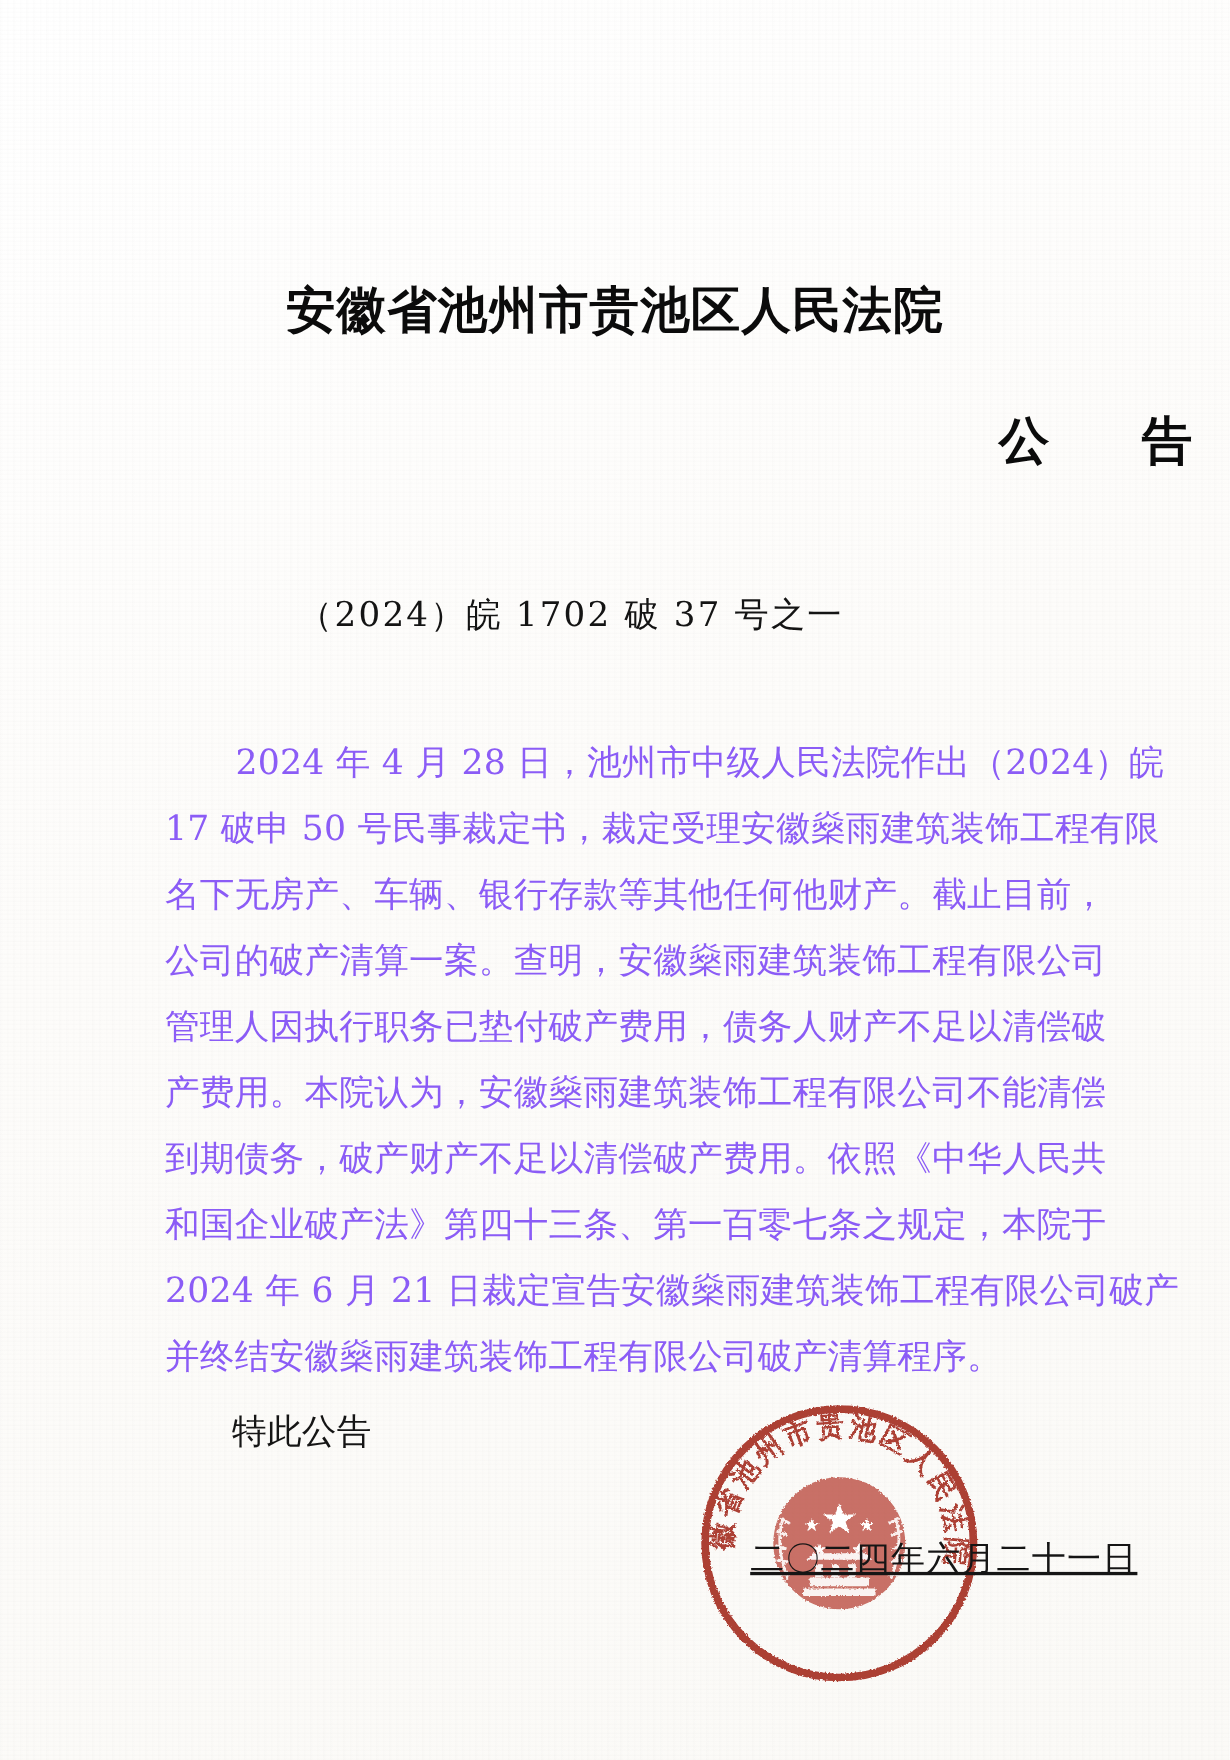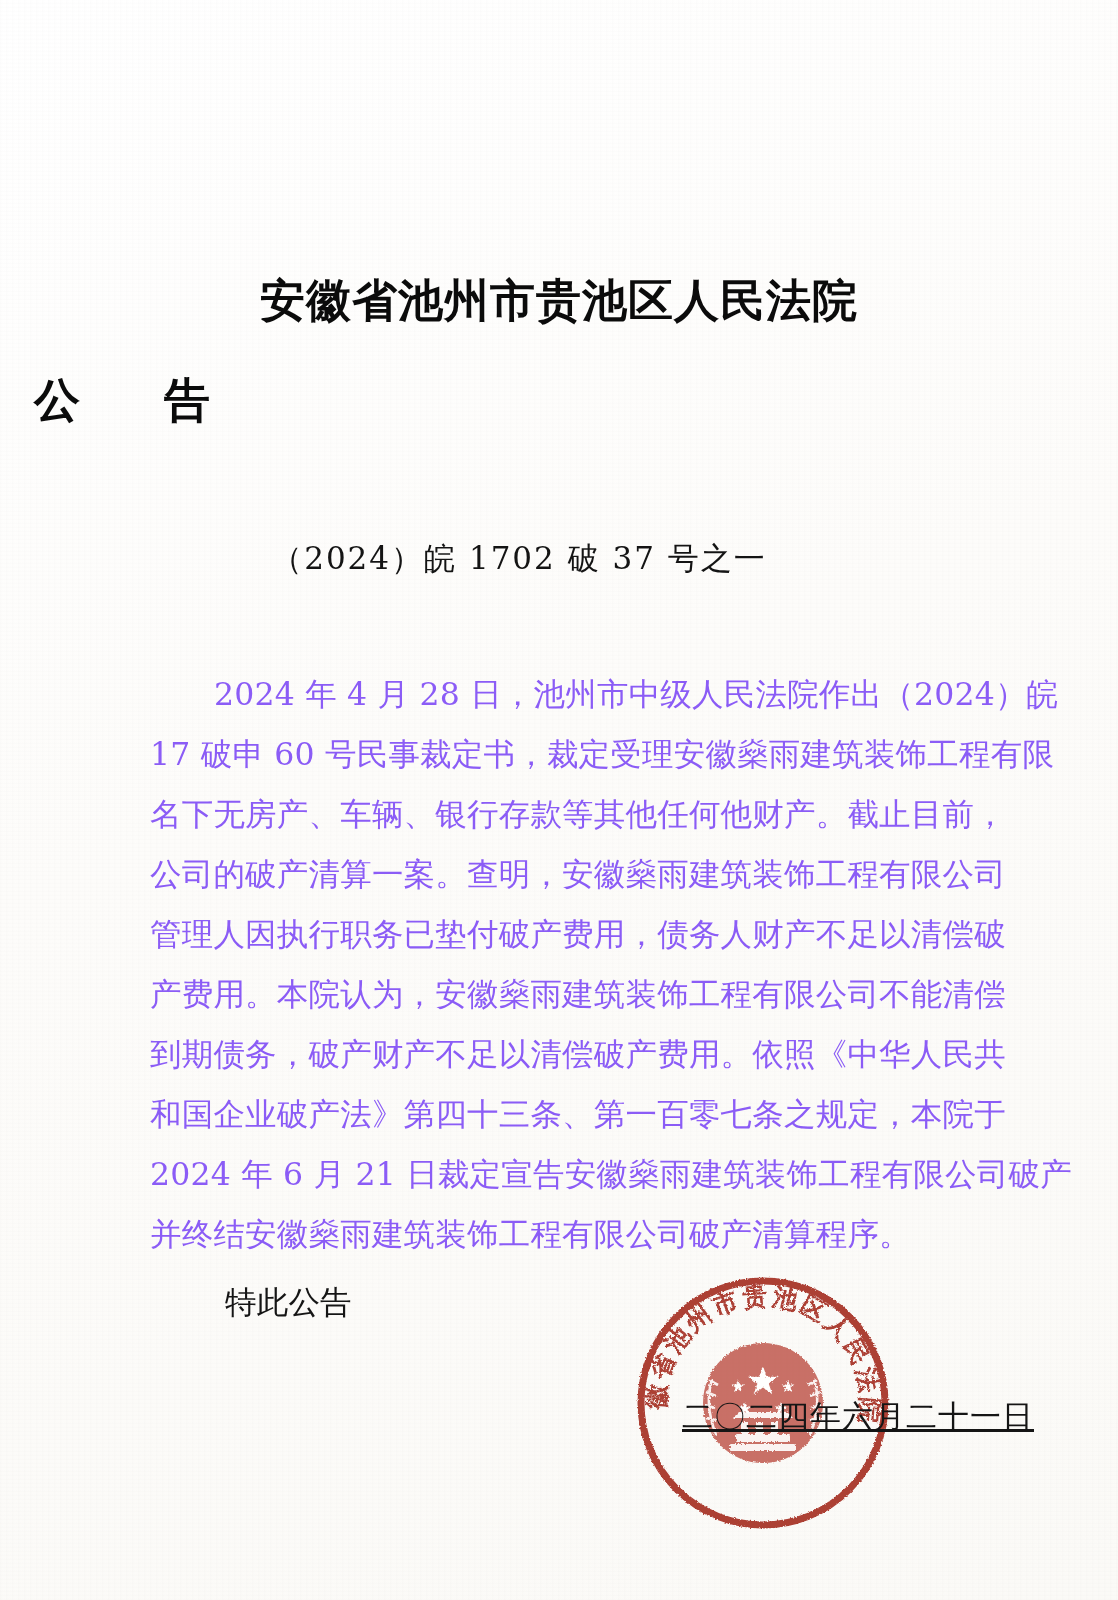--- a/index.html
+++ b/index.html
@@ -44,29 +44,28 @@
     top: 252px;
     left: 0;
     width: 1118px;
     text-align: center;
     font-family: "DejaVu Serif", "Liberation Serif", serif;
     font-weight: 700;
     font-size: 45px;
     letter-spacing: 1px;
     color: #0b0b0b;
     white-space: nowrap;
-    margin-top: 19px;
   }
 
   .doc-kind {
     position: absolute;
     top: 370px;
     left: 0;
     width: 1118px;
-    text-align: left;
+    text-align: right;
     font-family: "DejaVu Serif", "Liberation Serif", serif;
     font-weight: 700;
     font-size: 46px;
     letter-spacing: 34px;
     text-indent: 34px;
     color: #0b0b0b;
   }
 
   .case-number {
     position: absolute;
@@ -96,21 +95,21 @@
     letter-spacing: 0.2px;
   }
 
   .body-line.indent {
     padding-left: 64px;
   }
 
   .closing {
     position: absolute;
     top: 1272px;
-    left: 161px;
+    left: 147px;
     font-size: 31.5px;
     line-height: 60px;
     padding-left: 64px;
     color: #151515;
     letter-spacing: 0.2px;
   }
 
   .date-line {
     position: absolute;
     top: 1396px;
@@ -156,21 +155,21 @@
   <div class="content">
 
     <div class="court-title">安徽省池州市贵池区人民法院</div>
 
     <div class="doc-kind">公 告</div>
 
     <div class="case-number">（2024）皖 1702 破 37 号之一</div>
 
     <div class="body-block">
       <div class="body-line indent">2024 年 4 月 28 日，池州市中级人民法院作出（2024）皖</div>
-      <div class="body-line">17 破申 60 号民事裁定书，裁定受理安徽燊雨建筑装饰工程有限</div>
+      <div class="body-line">17 破申 50 号民事裁定书，裁定受理安徽燊雨建筑装饰工程有限</div>
       <div class="body-line">名下无房产、车辆、银行存款等其他任何他财产。截止目前，</div>
       <div class="body-line">公司的破产清算一案。查明，安徽燊雨建筑装饰工程有限公司</div>
       <div class="body-line">管理人因执行职务已垫付破产费用，债务人财产不足以清偿破</div>
       <div class="body-line">产费用。本院认为，安徽燊雨建筑装饰工程有限公司不能清偿</div>
       <div class="body-line">到期债务，破产财产不足以清偿破产费用。依照《中华人民共</div>
       <div class="body-line">和国企业破产法》第四十三条、第一百零七条之规定，本院于</div>
       <div class="body-line">2024 年 6 月 21 日裁定宣告安徽燊雨建筑装饰工程有限公司破产</div>
       <div class="body-line">并终结安徽燊雨建筑装饰工程有限公司破产清算程序。</div>
     </div>
 

